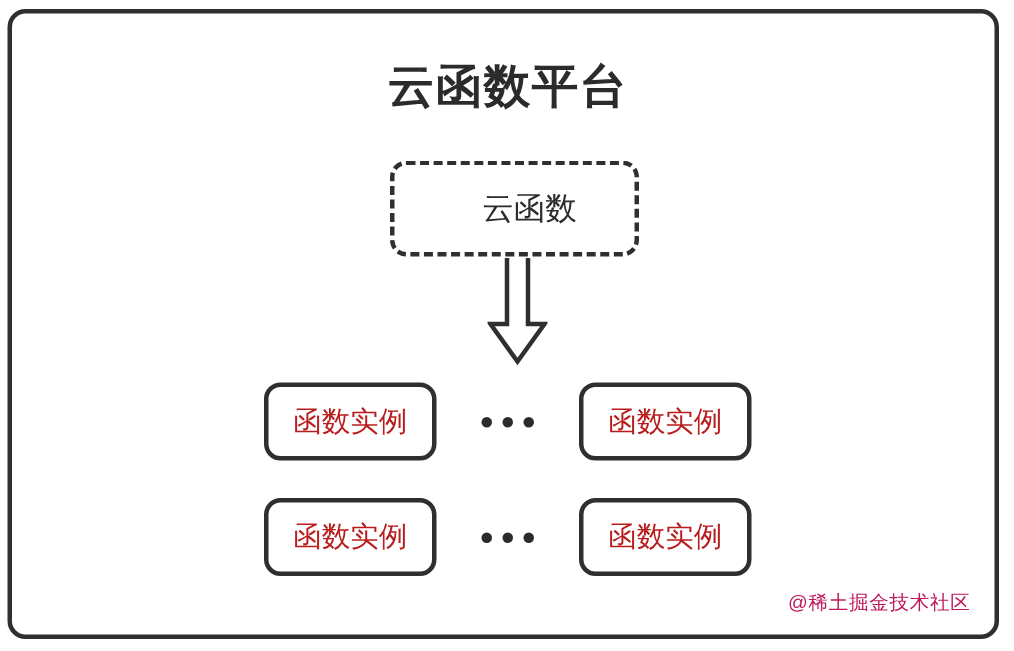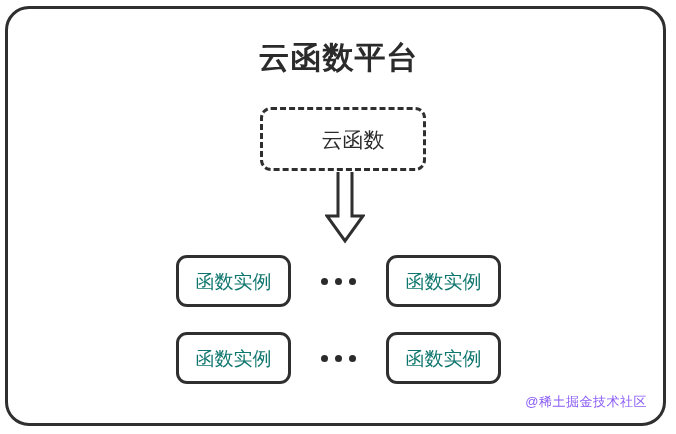--- a/index.html
+++ b/index.html
@@ -23,21 +23,21 @@
 
   
   .platform-frame {
     position: absolute;
     left: 5px;
     top: 6px;
     width: 661px;
     height: 420px;
     box-sizing: border-box;
     border: 3px solid #2f2f2f;
-    border-radius: 24px;
+    border-radius: 12px;
     background: #ffffff;
   }
 
   
   .platform-title {
     position: absolute;
     left: 0;
     top: 29px;
     width: 661px;
     text-align: center;
@@ -100,21 +100,21 @@
     height: 52px;
     border: 3px solid #2f2f2f;
     border-radius: 11px;
     background: #ffffff;
     display: flex;
     align-items: center;
     justify-content: center;
   }
   .instance-label {
     font-size: 19px;
-    color: #0f766e;
+    color: #b91c1c;
     line-height: 1;
     white-space: nowrap;
   }
 
   .row-ellipsis {
     width: 95px;
     height: 52px;
     display: flex;
     align-items: center;
     justify-content: center;
@@ -126,21 +126,21 @@
     border-radius: 50%;
     background: #2b2b2b;
   }
 
   
   .watermark {
     position: absolute;
     right: 16px;
     bottom: 12px;
     font-size: 13px;
-    color: #8b5cf6;
+    color: #be185d;
     white-space: nowrap;
     letter-spacing: 0.5px;
   }
 </style>
 </head>
 <body>
 
 <div id="canvas">
 
   <div class="platform-frame">

